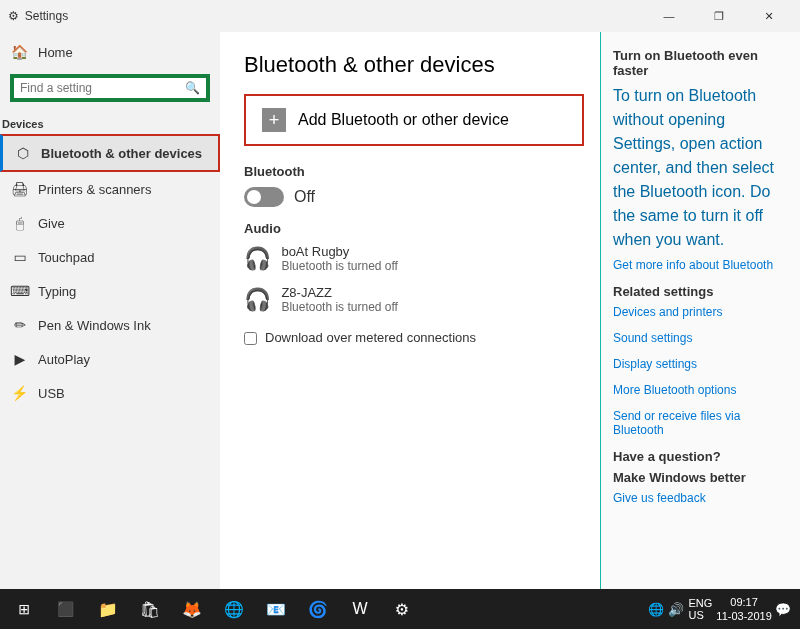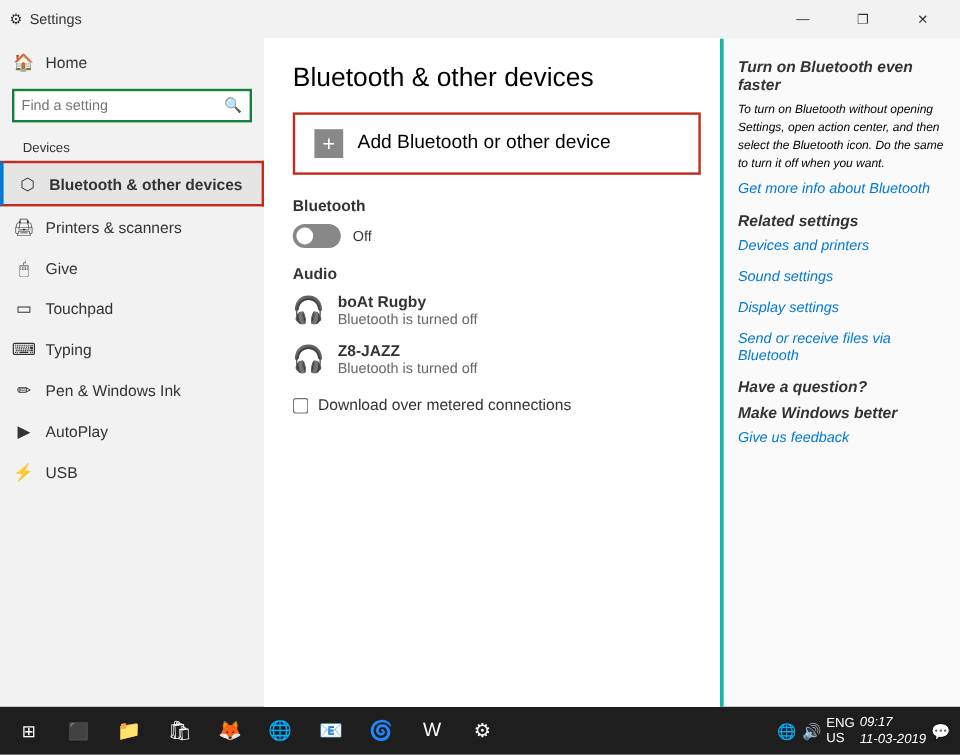--- a/index.html
+++ b/index.html
@@ -38,37 +38,37 @@
       padding: 8px 12px;
       font-size: 13px;
       color: #333;
       cursor: pointer;
     }
     .search-box {
       margin: 6px 10px;
       display: flex;
       align-items: center;
       background: white;
-      border: 2px solid #15803d;
+      border: 4px solid #15803d;
       padding: 3px 6px;
       height: 28px;
     }
     .search-box input {
       border: none;
       outline: none;
       font-size: 12px;
       flex: 1;
       background: transparent;
       color: #666;
     }
     .sidebar-section-label {
       font-size: 11px;
-      font-weight: 400;
+      font-weight: 700;
       color: #333;
-      padding: 10px 12px 4px 19px;
+      padding: 10px 12px 4px 2px;
       text-transform: none;
     }
     .sidebar-item {
       display: flex;
       align-items: center;
       gap: 10px;
       padding: 9px 12px;
       font-size: 13px;
       color: #333;
       cursor: pointer;
@@ -122,76 +122,75 @@
       position: relative;
       cursor: pointer;
     }
     .toggle-knob {
       width: 14px; height: 14px;
       background: white;
       border-radius: 50%;
       position: absolute;
       top: 3px; left: 3px;
     }
-    .toggle-label { font-size: 12px; color: #333; }
+    .toggle-label { font-size: 16px; color: #333; }
 
     
     .audio-device {
       display: flex;
       align-items: flex-start;
       gap: 10px;
       margin-bottom: 12px;
     }
     .device-icon { font-size: 22px; margin-top: 2px; }
     .device-info {}
-    .device-name { font-size: 13px; color: #333; font-weight: bold; }
+    .device-name { font-size: 13px; color: #333; }
     .device-status { font-size: 12px; color: #666; }
 
     
     .checkbox-row {
       display: flex;
       align-items: center;
       gap: 8px;
       margin-top: 16px;
       margin-bottom: 8px;
     }
     .checkbox-row input[type=checkbox] { margin-top: 2px; }
     .checkbox-label { font-size: 13px; color: #333; }
     .checkbox-desc { font-size: 12px; color: #555; line-height: 1.4; margin-top: 4px; padding-left: 22px; }
 
     
     .right-panel {
       width: 200px;
       background: #fafafa;
       padding: 16px 12px;
-      border-left: 3px solid #14b8a6;
+      border-left: 1px solid #14b8a6;
       overflow-y: auto;
       flex-shrink: 0;
       font-size: 12px;
-      font-style: italic;
     }
     .rp-section-title { font-size: 13px; font-weight: 600; color: #333; margin-bottom: 6px; }
-    .rp-text { font-size: 10px; color: #000000; line-height: 1.5; margin-bottom: 6px; }
+    .rp-text { font-size: 16px; color: #0369a1; line-height: 1.5; margin-bottom: 6px; }
     .rp-link { font-size: 12px; color: #0078d4; cursor: pointer; display: block; margin-bottom: 12px; }
 
     
     .taskbar {
       height: 40px;
       background: #1e1e1e;
       display: flex;
       align-items: center;
       justify-content: space-between;
       padding: 0 4px;
       flex-shrink: 0;
     }
     .taskbar-left { display: flex; align-items: center; gap: 2px; }
     .taskbar-btn { width: 40px; height: 40px; display: flex; align-items: center; justify-content: center; cursor: pointer; color: white; font-size: 14px; }
     .taskbar-app { width: 40px; height: 40px; display: flex; align-items: center; justify-content: center; cursor: pointer; color: white; font-size: 16px; }
     .taskbar-right { display: flex; align-items: center; gap: 4px; color: white; font-size: 11px; padding-right: 4px; }
-    .taskbar-clock { text-align: left; line-height: 1.3; font-style: italic; }
+    .taskbar-clock { text-align: center; line-height: 1.3; }
     .taskbar-icon { font-size: 13px; }
 
     .highlight-red { border: 2px solid #c42b1c; }
   </style>
 </head>
 <body>
 
 <div class="titlebar">
   <div class="titlebar-left">
     <span>⚙</span>
@@ -293,20 +292,21 @@
 
   <div class="right-panel">
     <div class="rp-section-title">Turn on Bluetooth even faster</div>
     <div class="rp-text">To turn on Bluetooth without opening Settings, open action center, and then select the Bluetooth icon. Do the same to turn it off when you want.</div>
     <a class="rp-link">Get more info about Bluetooth</a>
 
     <div class="rp-section-title">Related settings</div>
     <a class="rp-link">Devices and printers</a>
     <a class="rp-link">Sound settings</a>
     <a class="rp-link">Display settings</a>
+    <a class="rp-link">More Bluetooth options</a>
     <a class="rp-link">Send or receive files via Bluetooth</a>
 
     <div class="rp-section-title">Have a question?</div>
 
     <div class="rp-section-title">Make Windows better</div>
     <a class="rp-link">Give us feedback</a>
   </div>
 
 </div>
 

